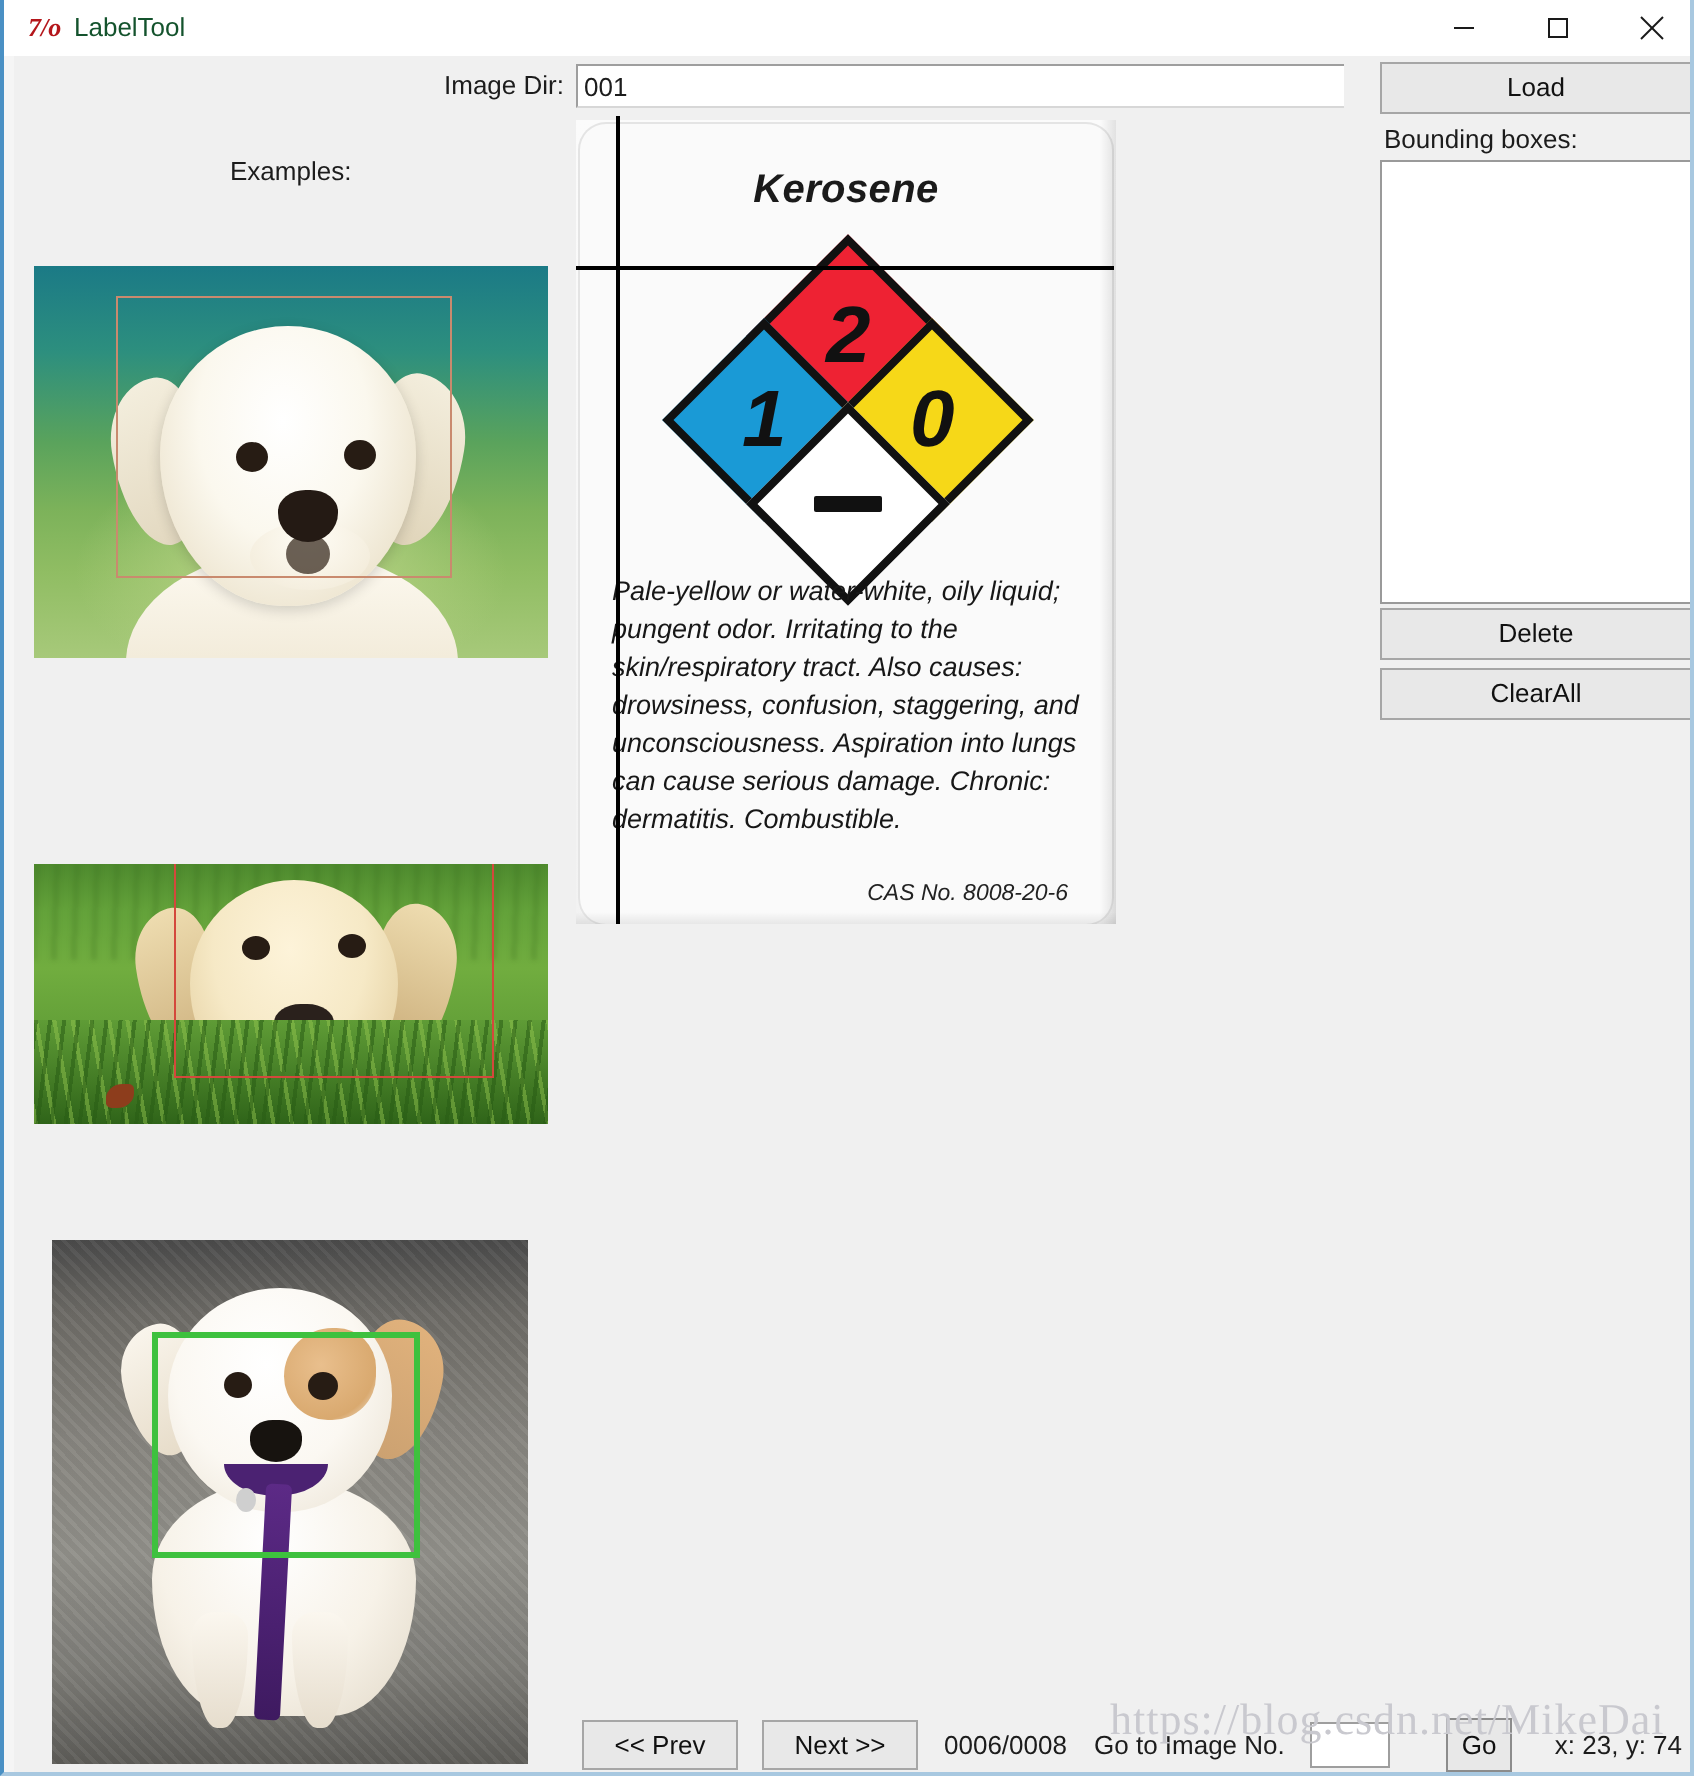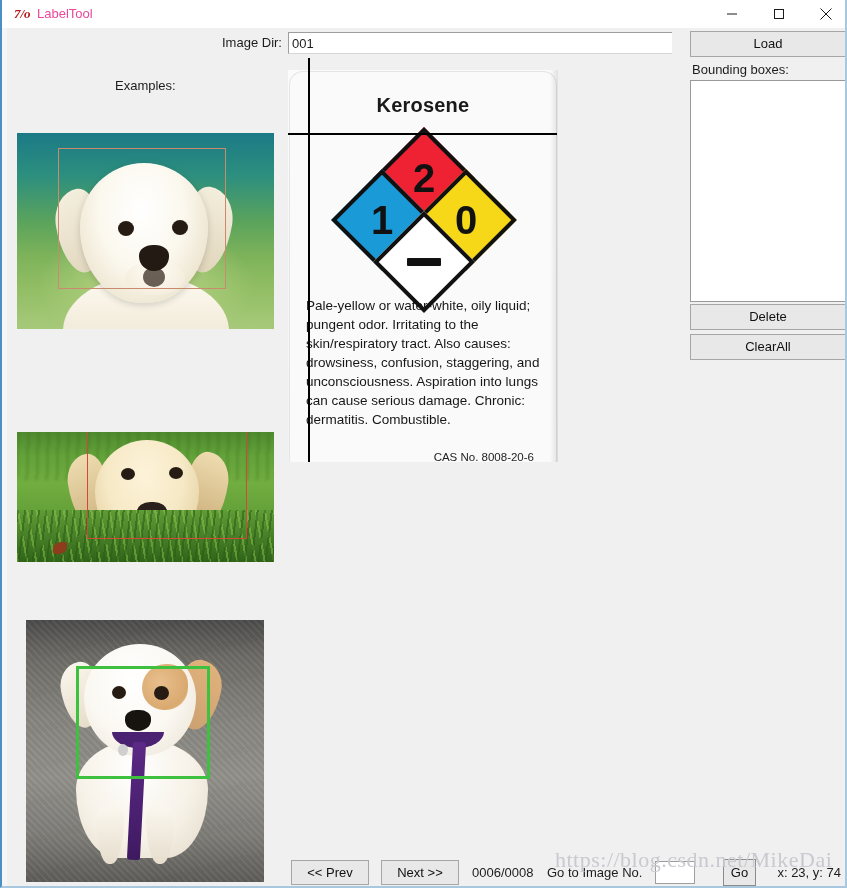--- a/index.html
+++ b/index.html
@@ -36,21 +36,21 @@
   }
   #title-icon {
     position: absolute;
     left: 12px; top: 5px;
     width: 18px; height: 18px;
   }
   #title-text {
     position: absolute;
     left: 35px; top: 5px;
     font-size: 13px;
-    color: #ec4899;
+    color: #14532d;
     line-height: 18px;
     white-space: nowrap;
   }
   .win-btn {
     position: absolute;
     top: 0;
     width: 46px; height: 28px;
     cursor: default;
   }
   .win-btn svg { position:absolute; left:50%; top:50%; transform:translate(-50%,-50%); }
@@ -297,22 +297,23 @@
 
   
   #center-canvas {
     position: absolute;
     left: 286px; top: 58px;
     width: 270px; height: 404px;
     background: #f0f0f0;
     overflow: hidden;
   }
   #card {
-    position:absolute; left:0; top:12px; width:270px; height:404px;
+    position:absolute; left:0; top:2px; width:270px; height:404px;
     background: linear-gradient(to bottom,#fbfbfb,#f2f2f2);
+    font-style: italic;
   }
   #card-inner {
     position:absolute; left:1px; top:1px; width:268px; height:402px;
     background:#fafafa;
     border-radius: 14px;
     box-shadow: inset 0 0 0 1px #e4e4e4;
   }
   #card-edge-shadow {
     position:absolute; right:0; top:0; width:8px; height:404px;
     background: linear-gradient(to right, rgba(0,0,0,0) 0%, rgba(0,0,0,.10) 100%);

